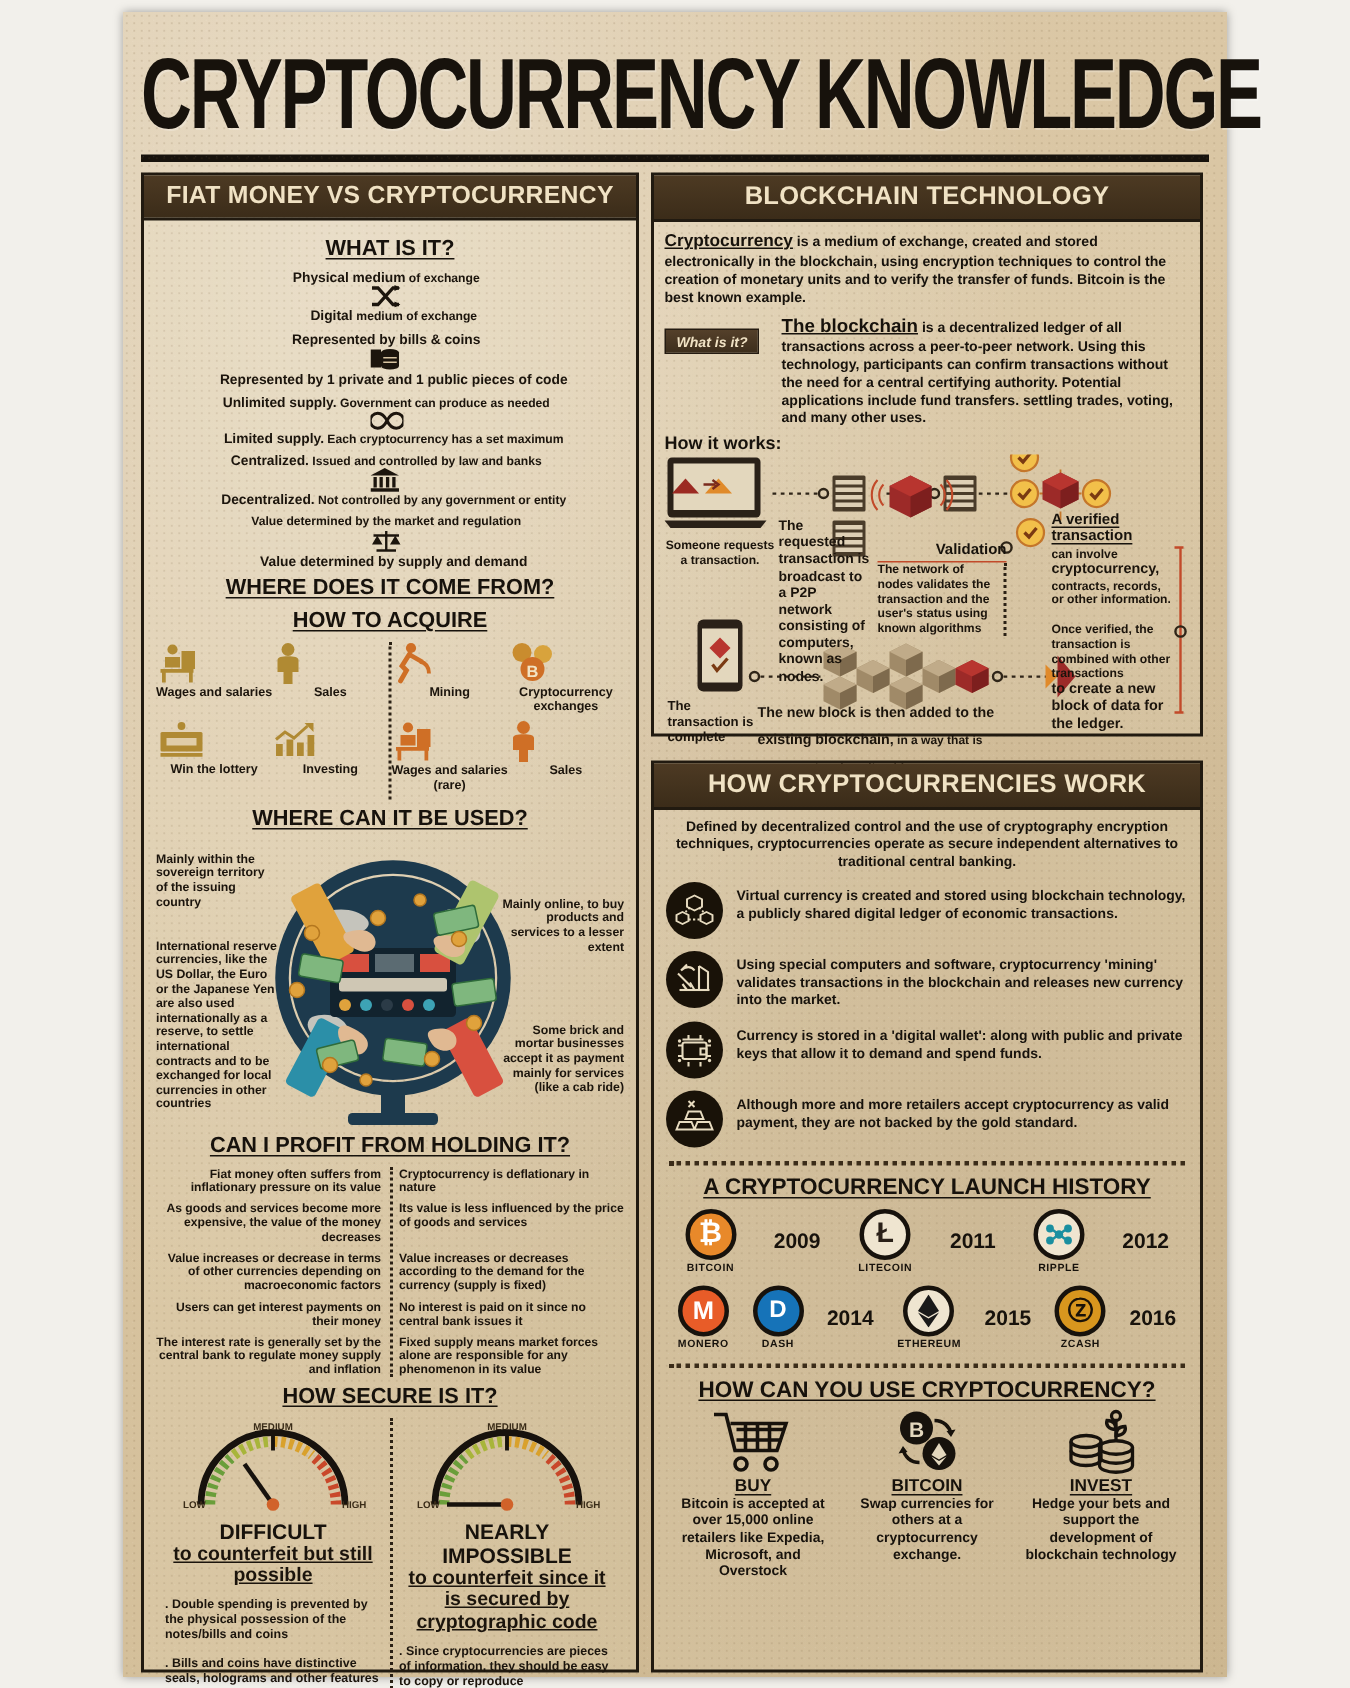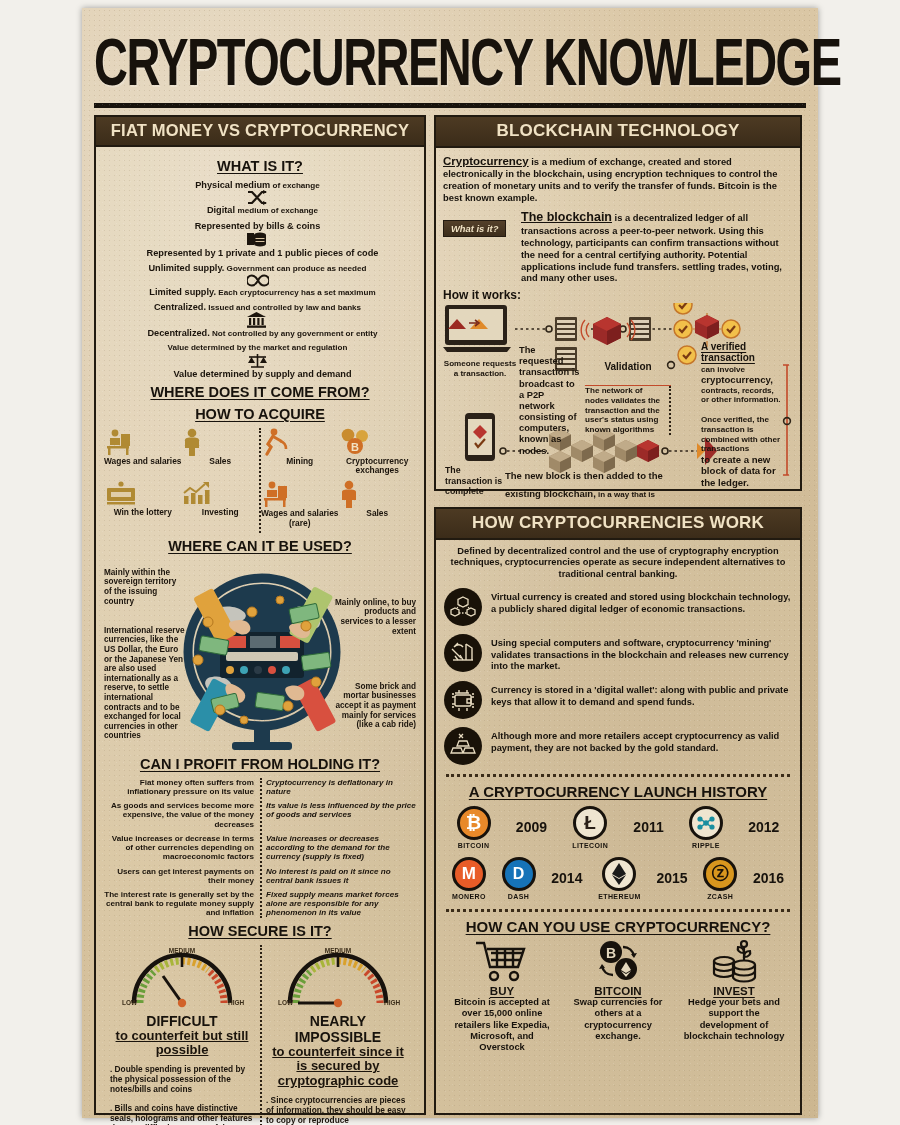--- a/index.html
+++ b/index.html
@@ -75,21 +75,21 @@
   .acqcell .lab{ font-size:8.4px; font-weight:bold; color:#1b140c; line-height:1.1; margin-top:1px;}
   
   .globewrap{ position:relative; height:196px; margin-top:2px; }
   .gtxt{ position:absolute; font-size:8.2px; font-weight:bold; line-height:1.17;
          color:#1b140c; }
   
   .prow{ display:flex; margin-bottom:5px; }
   .prow .pl{ flex:1; text-align:right; font-size:8.1px; font-weight:bold;
              line-height:1.14; padding-right:6px; color:#1b140c;}
   .prow .pr{ flex:1; text-align:left; font-size:8.1px; font-weight:bold;
-             line-height:1.14; padding-left:6px; color:#1b140c;font-style:italic;}
+             line-height:1.14; padding-left:6px; color:#1b140c;}
   .vdots{ position:absolute; top:0; bottom:0; left:50%;
           border-left:2.5px dotted #2a2014; }
   
   .gaugeRow{ display:flex; }
   .gaugeCell{ flex:1; text-align:center; padding:0 6px;}
   .gname{ font-size:14px; font-weight:bold; color:#17120c; margin-top:-2px;}
   .gsub{ font-size:13px; font-weight:bold; line-height:1.14; color:#1b140c;text-decoration:underline;}
   .gbul{ font-size:8.3px; font-weight:bold; line-height:1.18; color:#1b140c;
          text-align:left; margin-top:7px;}
   
@@ -579,21 +579,21 @@
             <circle cx="344" cy="118" r="3.4" fill="none" stroke="#2f2518" stroke-width="1.6"></circle>
             <circle cx="228" cy="62" r="3.4" fill="none" stroke="#2f2518" stroke-width="1.6"></circle>
           </svg>
 
           <div class="flowtxt" style="left:0;top:56px;width:74px;text-align:center">Someone requests a transaction.</div>
           <div class="flowtxt" style="left:76px;top:42px;width:62px">
             <span class="big">The requested transaction is broadcast to a P2P network consisting</span>
             <span class="big">of computers, known as nodes.</span>
           </div>
           <div style="position:absolute;left:142px;top:58px;width:86px">
-            <div class="valid" style="text-align:center;border-bottom:1.6px solid #c24a2a;padding-bottom:13px">Validation</div>
+            <div class="valid" style="text-align:right;border-bottom:1.6px solid #c24a2a;padding-bottom:2px">Validation</div>
             <div class="flowtxt" style="position:static;border-right:2px dotted #2a2014;padding-right:3px">The network of nodes validates the transaction and the user's status using known algorithms</div>
           </div>
           <div style="position:absolute;left:258px;top:112px;width:80px">
             <div class="flowtxt" style="position:static">Once verified, the transaction is combined with other transactions</div>
             <div style="font-size:9.6px;font-weight:bold;line-height:1.18;color:#1b140c">to create a new block of data for the ledger.</div>
           </div>
           <div style="position:absolute;left:258px;top:38px;width:80px">
             <div style="font-size:10px;font-weight:bold;color:#17120c;text-decoration:underline;text-underline-offset:2px;line-height:1.1">A verified transaction</div>
             <div class="flowtxt" style="position:static;margin-top:2px">can involve</div>
             <div style="font-size:9.6px;font-weight:bold;line-height:1.12;color:#1b140c">cryptocurrency,</div>

